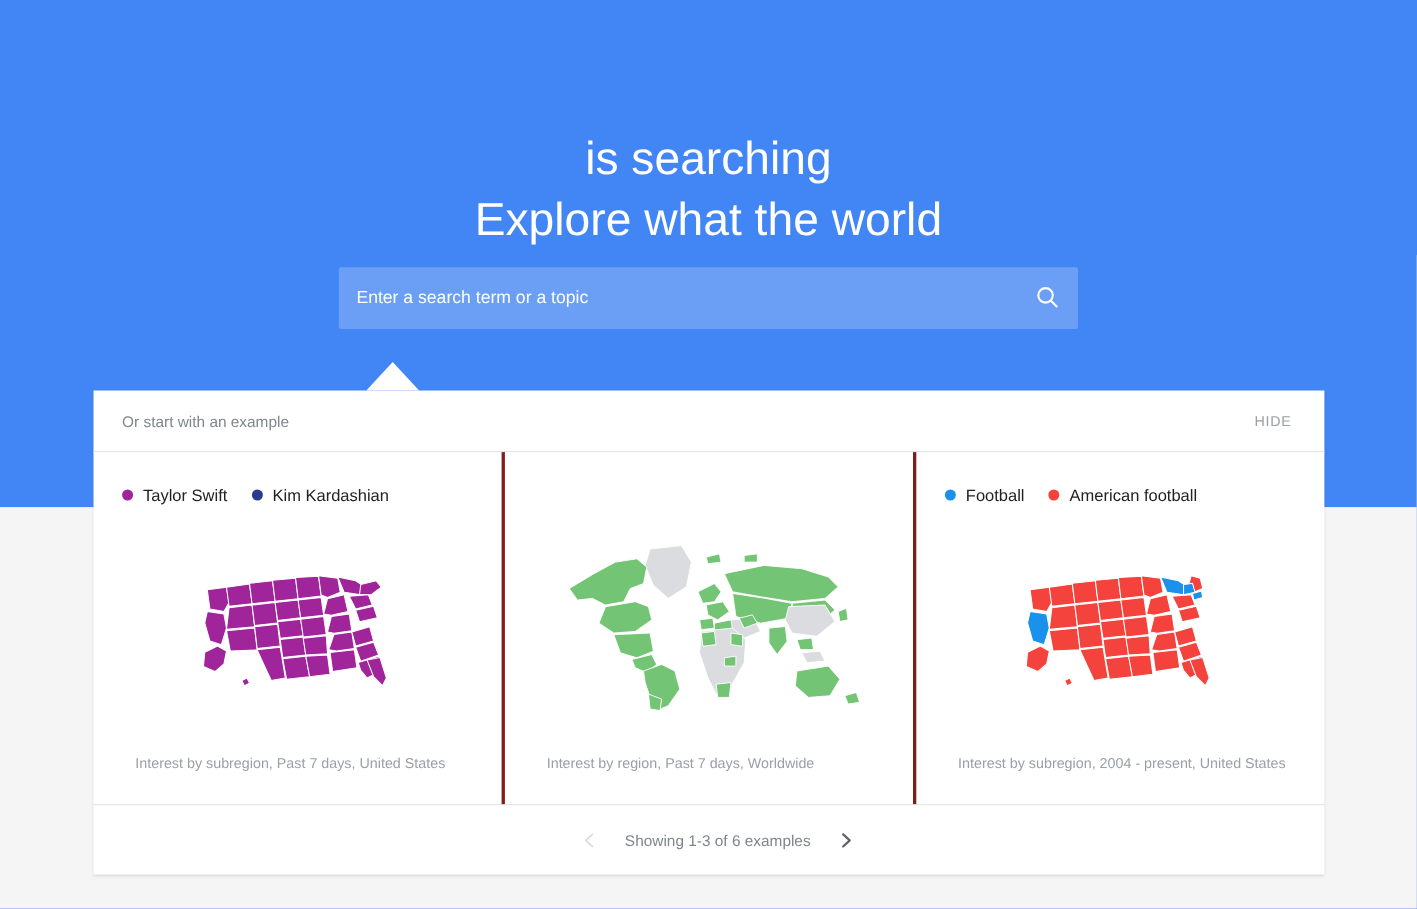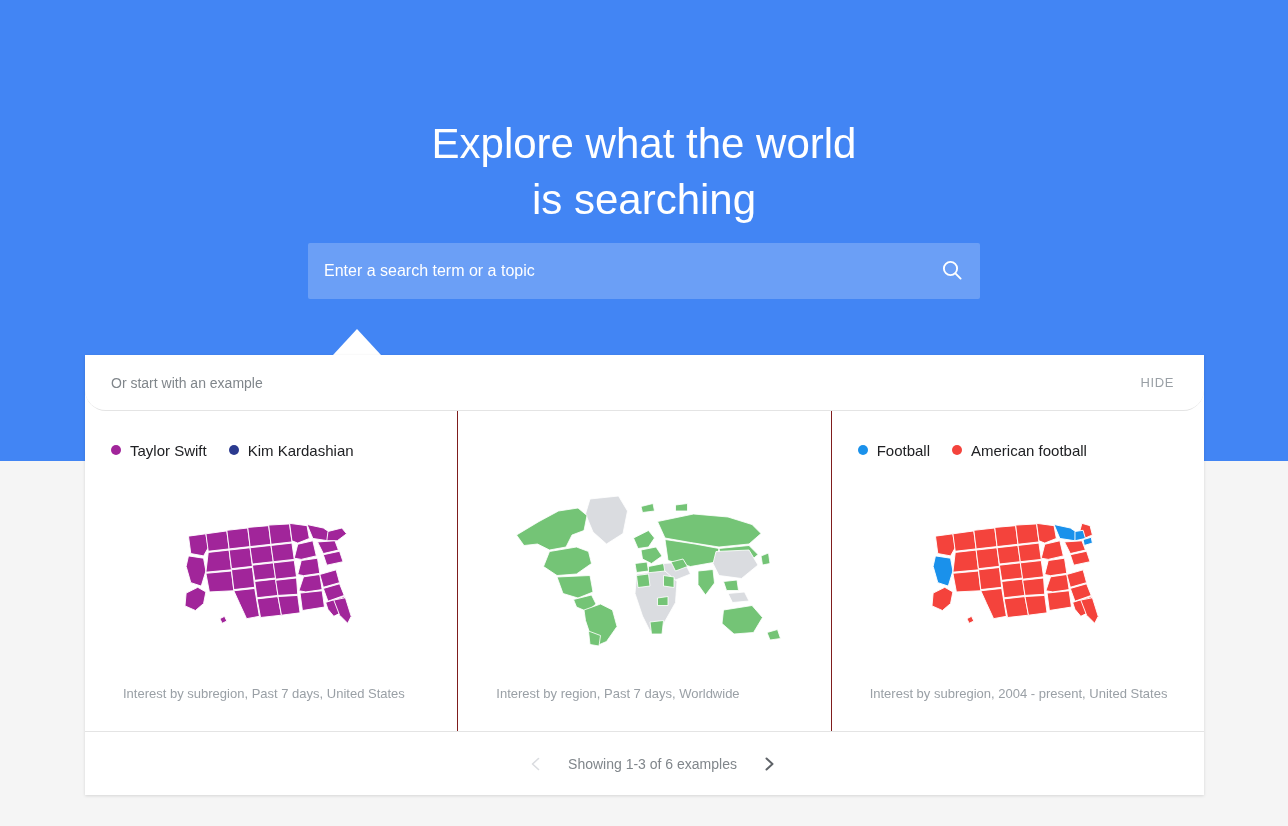--- a/index.html
+++ b/index.html
@@ -90,21 +90,20 @@
     background: #ffffff;
     box-shadow: 0 1px 3px rgba(0,0,0,0.13);
   }
   .panel-header {
     height: 56px;
     display: flex;
     align-items: center;
     justify-content: space-between;
     padding: 0 26px 0 26px;
     border-bottom: 1px solid #e4e4e4;
-    border-radius: 21px;
   }
   .panel-header-label {
     font-size: 14px;
     color: #80868b;
   }
   .hide-btn {
     font-size: 13px;
     color: #9aa0a6;
     letter-spacing: 0.6px;
     background: none;
@@ -114,21 +113,21 @@
     padding: 6px 4px;
   }
 
   .cards {
     display: flex;
     height: 320px;
   }
   .card {
     flex: 1 1 0;
     position: relative;
-    border-right: 1px solid #7f1d1d;
+    border-right: 3px solid #7f1d1d;
     cursor: pointer;
     padding: 0;
   }
   .card:last-child { border-right: none; }
 
   .legend {
     display: flex;
     align-items: center;
     gap: 22px;
     padding: 28px 0 0 26px;
@@ -194,22 +193,22 @@
     align-items: center;
     line-height: 0;
   }
   .pager-btn.disabled { cursor: default; }
 </style>
 </head>
 <body>
 
 <div class="hero">
   <h1 class="hero-title">
+    <span class="line">is searching</span>
     <span class="line">Explore what the world</span>
-    <span class="line">is searching</span>
   </h1>
 
   <div class="search-wrap">
     <input class="search-input" type="text" placeholder="Enter a search term or a topic" style="">
     <button class="search-btn">
       <span>
         <svg width="24" height="24" viewBox="0 0 24 24" aria-hidden="true">
           <circle cx="10.5" cy="10.5" r="6.6" fill="none" stroke="#ffffff" stroke-width="1.9"></circle>
           <line x1="15.4" y1="15.4" x2="20.6" y2="20.6" stroke="#ffffff" stroke-width="1.9" stroke-linecap="round"></line>
         </svg>

